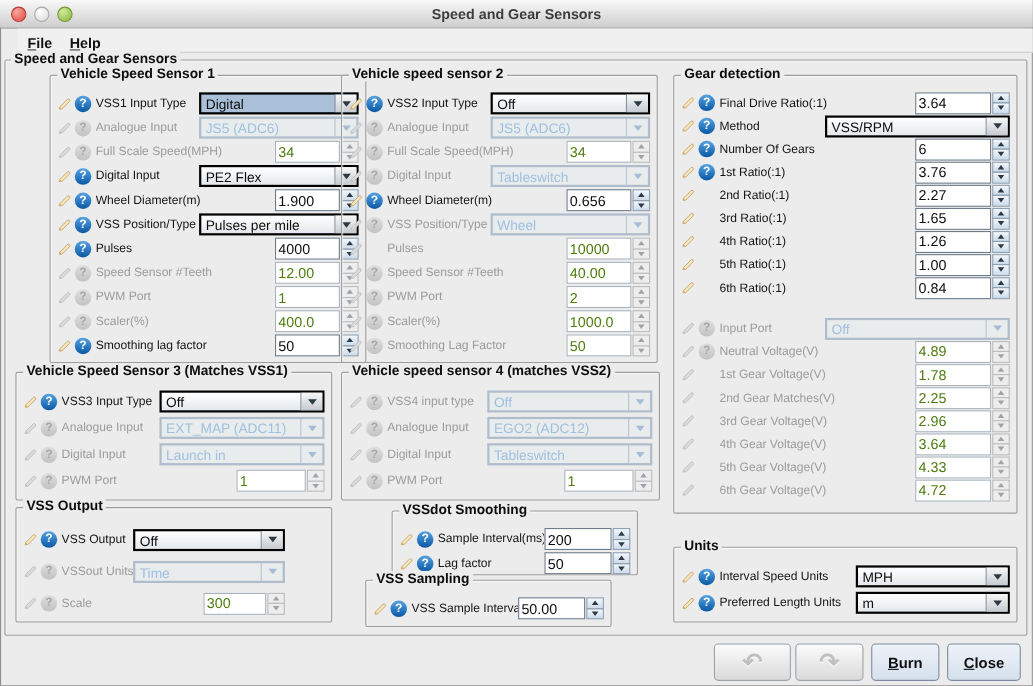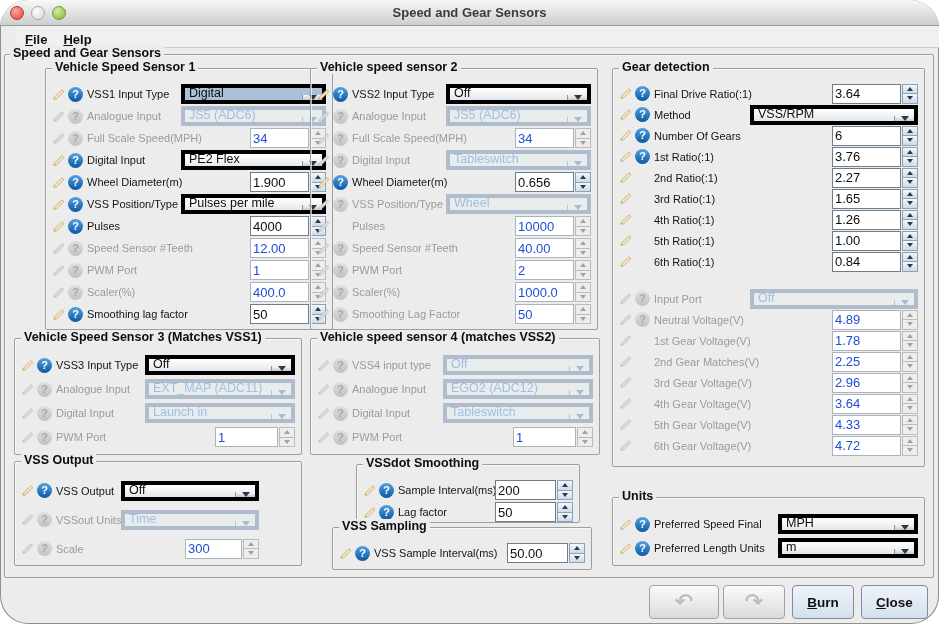--- a/index.html
+++ b/index.html
@@ -1,18 +1,18 @@
 <!DOCTYPE html>
 <html><head>
 <meta charset="utf-8">
 <style>
   html,body{margin:0;padding:0;background:#fff;}
   .window{position:relative;width:939px;height:624px;background:#ececec;
     font-family:"Liberation Sans",sans-serif;overflow:hidden;
-    box-shadow:inset 0 0 0 1px #8f8f8f;border-radius:28px;}
+    box-shadow:inset 0 0 0 1px #8f8f8f;}
   
   .titlebar{position:absolute;left:0;top:0;width:100%;height:26px;
     background:linear-gradient(#f8f8f8,#cecece);border-bottom:1px solid #9a9a9a;box-sizing:border-box;}
   .lights{position:absolute;left:10px;top:6px;display:flex;gap:7px;}
   .light{width:12px;height:12px;border-radius:50%;border:1px solid;}
   .light.red{background:radial-gradient(circle at 35% 30%,#fba89f,#e0463a);border-color:#b53a30;}
   .light.mid{background:radial-gradient(circle at 35% 30%,#ffffff,#d6d6d6);border-color:#a8a8a8;}
   .light.green{background:radial-gradient(circle at 35% 30%,#d3eb9a,#86b53c);border-color:#6f9933;}
   .wtitle{text-align:center;line-height:25px;font-size:13px;font-weight:600;color:#3c3c3c;}
   
@@ -28,52 +28,52 @@
   #main-group{left:4px;top:54px;width:930px;height:524px;}
   #main-group .gtitle{left:5px;}
   .panel{padding:14px 6px 0 6px;--pitch:22px;--combo-w:145px;--spin-w:76px;}
   #panel-vss1{left:14px;top:68px;width:288px;height:262px;margin-left:31px;}
   #panel-vss2{left:310px;top:68px;width:288px;height:262px;}
   #panel-gear{left:612px;top:68px;width:313px;height:399px;--pitch:21px;--combo-w:168px;--spin-w:86px;}
   #panel-vss3{left:14px;top:338px;width:288px;height:117px;--pitch:24px;--combo-w:150px;--spin-w:80px;}
   #panel-vss4{left:310px;top:338px;width:290px;height:117px;--pitch:24px;--combo-w:150px;--spin-w:80px;}
   #panel-vssout{left:14px;top:461px;width:288px;height:105px;--pitch:29px;--combo-w:138px;--spin-w:74px;padding-right:42px;}
   #panel-vssdot{left:356px;top:464px;width:224px;height:59px;--spin-w:78px;}
-  #panel-vsssampling{left:332px;top:527px;width:260px;height:43px;--spin-w:78px;}
+  #panel-vsssampling{left:332px;top:527px;width:224px;height:43px;--spin-w:78px;}
   #panel-units{left:612px;top:497px;width:313px;height:69px;--pitch:24px;--combo-w:140px;}
   
   .row{display:flex;align-items:center;height:var(--pitch);}
   .spacer{height:16px;}
   .pencil{width:14px;margin-right:2px;display:flex;align-items:center;}
   .help{width:15px;height:15px;border-radius:8px;flex:none;margin-right:4px;
     background:linear-gradient(#55a2e2,#0a58a4);color:#fff;font-weight:bold;font-size:11px;
     line-height:15px;text-align:center;cursor:pointer;}
   .help.off{background:linear-gradient(#dfdfdf,#c2c2c2);color:#a7a7a7;cursor:default;}
   .help.hide{visibility:hidden;}
   .lbl{flex:1;font-size:11px;color:#141414;white-space:nowrap;overflow:hidden;}
   .row.off .lbl{color:#9b9b9b;}
   
-  .combo{display:flex;flex:none;width:var(--combo-w);height:20px;border:4px solid #000000;
-    background:linear-gradient(#ffffff,#e4e8ec);box-sizing:border-box;cursor:pointer;align-items:flex-end;}
+  .combo{display:flex;flex:none;width:var(--combo-w);height:20px;border:2px solid #000000;
+    background:linear-gradient(#ffffff,#e4e8ec);box-sizing:border-box;cursor:pointer;}
   .combo-val{flex:1;min-width:0;font-size:12.5px;color:#0d0d0d;padding:2px 3px 0 4px;
     white-space:nowrap;overflow:hidden;}
   .combo-btn{width:19px;flex:none;display:flex;align-items:center;justify-content:center;
     background:linear-gradient(#f7f7f7,#c6cbd1);border-left:1px solid #8a949e;}
   .tri-dn{width:0;height:0;border-left:4px solid transparent;border-right:4px solid transparent;
     border-top:5px solid #2c3946;}
   .combo.focused{background:#a9c0d8;}
   .combo.off{background:#e9eced;border-color:#afbccb;cursor:default;}
   .combo.off .combo-val{color:#9fc0e0;}
   .combo.off .combo-btn{background:transparent;border-left:1px solid #b7c4d1;}
   .combo.off .tri-dn{border-top-color:#a5bdd4;}
   
   .spin{display:flex;flex:none;width:var(--spin-w);height:20px;}
   .spin-field{flex:1;min-width:0;height:20px;box-sizing:border-box;border:1px solid #6f7c8a;
     background:#fff;font:13px "Liberation Sans",sans-serif;color:#0d0d0d;padding:0 2px;outline:none;}
-  .spin.off .spin-field{border-color:#a9b4be;color:#1d4ed8;}
+  .spin.off .spin-field{border-color:#a9b4be;color:#4d7c0f;}
   .spin-btns{display:flex;flex-direction:column;width:16px;flex:none;margin-left:1px;}
   .spin-btn{flex:1;display:flex;align-items:center;justify-content:center;
     background:linear-gradient(#f3f7fb,#ccdbea);border:1px solid #8fa1b4;box-sizing:border-box;cursor:pointer;}
   .spin-btn+.spin-btn{margin-top:-1px;}
   .tri-up-s{width:0;height:0;border-left:3px solid transparent;border-right:3px solid transparent;
     border-bottom:4px solid #2c3946;}
   .tri-dn-s{width:0;height:0;border-left:3px solid transparent;border-right:3px solid transparent;
     border-top:4px solid #2c3946;}
   .spin.off .spin-btn{background:#ededed;border-color:#bcbcbc;cursor:default;}
   .spin.off .tri-up-s{border-bottom-color:#9ba3ac;}
@@ -1163,21 +1163,21 @@
   <div class="panel" id="panel-units">
     <span class="ptitle">Units</span>
   <div class="row">
         <span class="pencil">
           <svg width="13" height="13" viewBox="0 0 14 14">
             <path d="M2 12 L2.6 9.8 L9.8 2.6 Q10.8 1.6 11.9 2.6 Q12.9 3.7 11.9 4.7 L4.7 11.9 L2 12 Z" fill="#f6e4bb" stroke="#bfa169" stroke-width="0.8"></path>
             <path d="M2 12 L2.6 9.9 L4.1 11.4 Z" fill="#e8a04c"></path>
           </svg>
         </span>
         <span class="help">?</span>
-        <span class="lbl">Preferred Speed Final</span>
+        <span class="lbl">Interval Speed Units</span>
         <span class="combo">
           <span class="combo-val">MPH</span>
           <span class="combo-btn">
             <span class="tri-dn"></span>
           </span>
         </span>
       </div>
       <div class="row">
         <span class="pencil">
           <svg width="13" height="13" viewBox="0 0 14 14">

